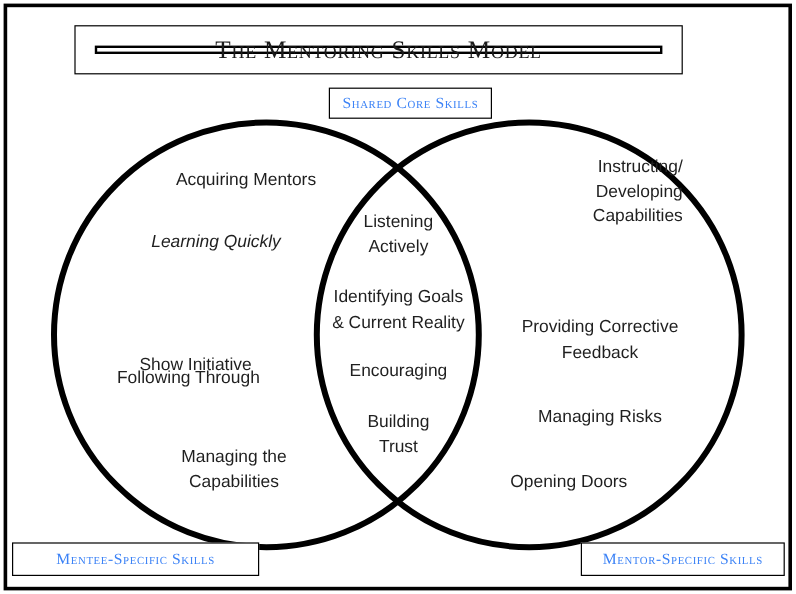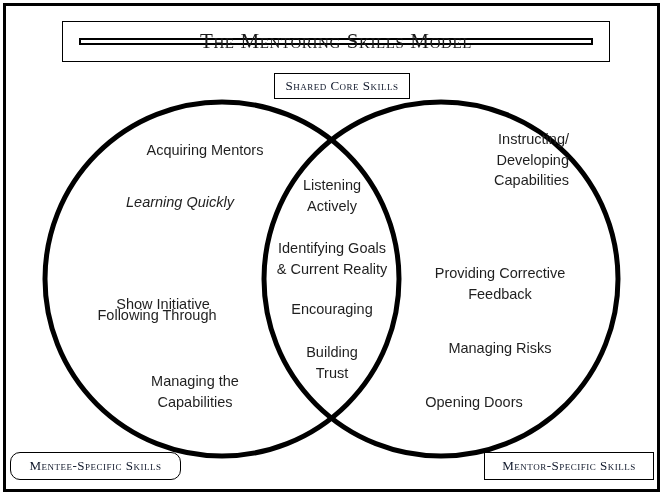--- a/index.html
+++ b/index.html
@@ -28,21 +28,21 @@
     height: 489px;
     border: 3px solid #000000;
     background: #ffffff;
   }
 
   
   .title-box {
     position: absolute;
     left: 62px;
     top: 21px;
-    width: 548px;
+    width: 507px;
     height: 41px;
     border: 1px solid #000000;
     background: #ffffff;
     padding: 16px;
   }
   .title-box-inner {
     width: 100%;
     height: 100%;
     border: 2px solid #000000;
     display: flex;
@@ -66,36 +66,35 @@
     display: flex;
     align-items: center;
     justify-content: center;
     z-index: 6;
   }
   .caption-text {
     font-family: "Liberation Serif", serif;
     font-variant: small-caps;
     font-size: 13px;
     letter-spacing: 0.5px;
-    color: #0f172a;
+    color: #3b82f6;
     white-space: nowrap;
   }
 
   #shared-core-box {
     left: 274px;
     top: 73px;
     width: 136px;
     height: 26px;
   }
   #mentee-box {
     left: 10px;
     top: 452px;
-    width: 171px;
+    width: 206px;
     height: 28px;
-    border-radius: 10px;
   }
   #mentor-box {
     left: 484px;
     top: 452px;
     width: 170px;
     height: 28px;
   }
 
   
   .venn-svg {

